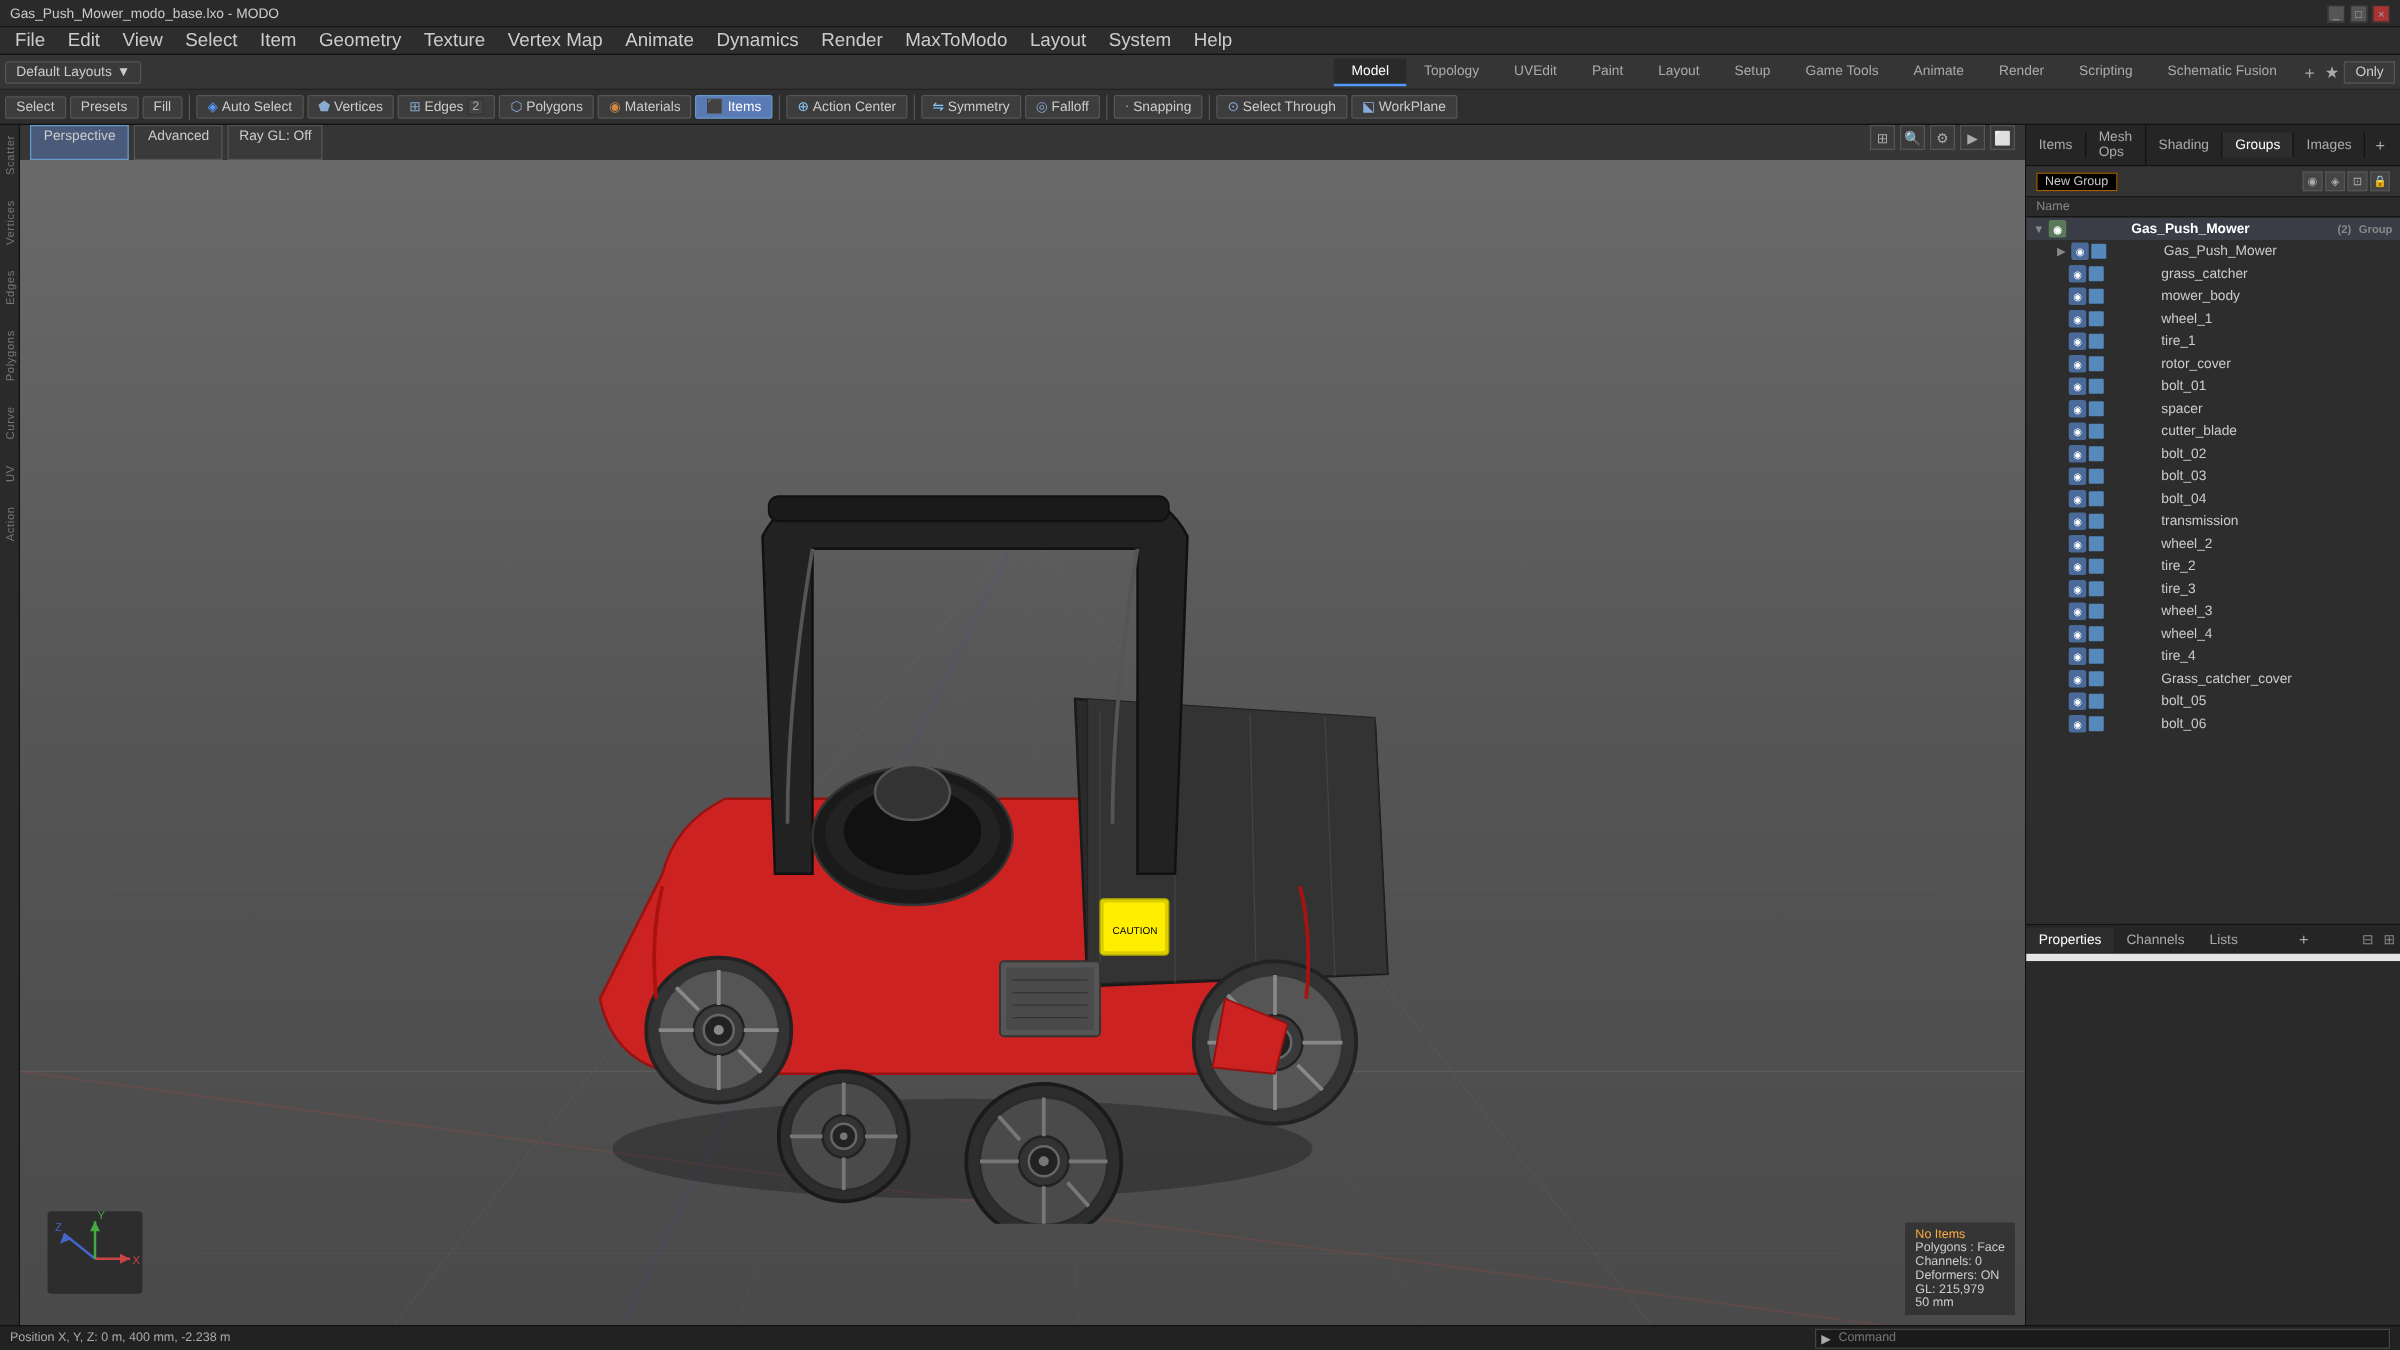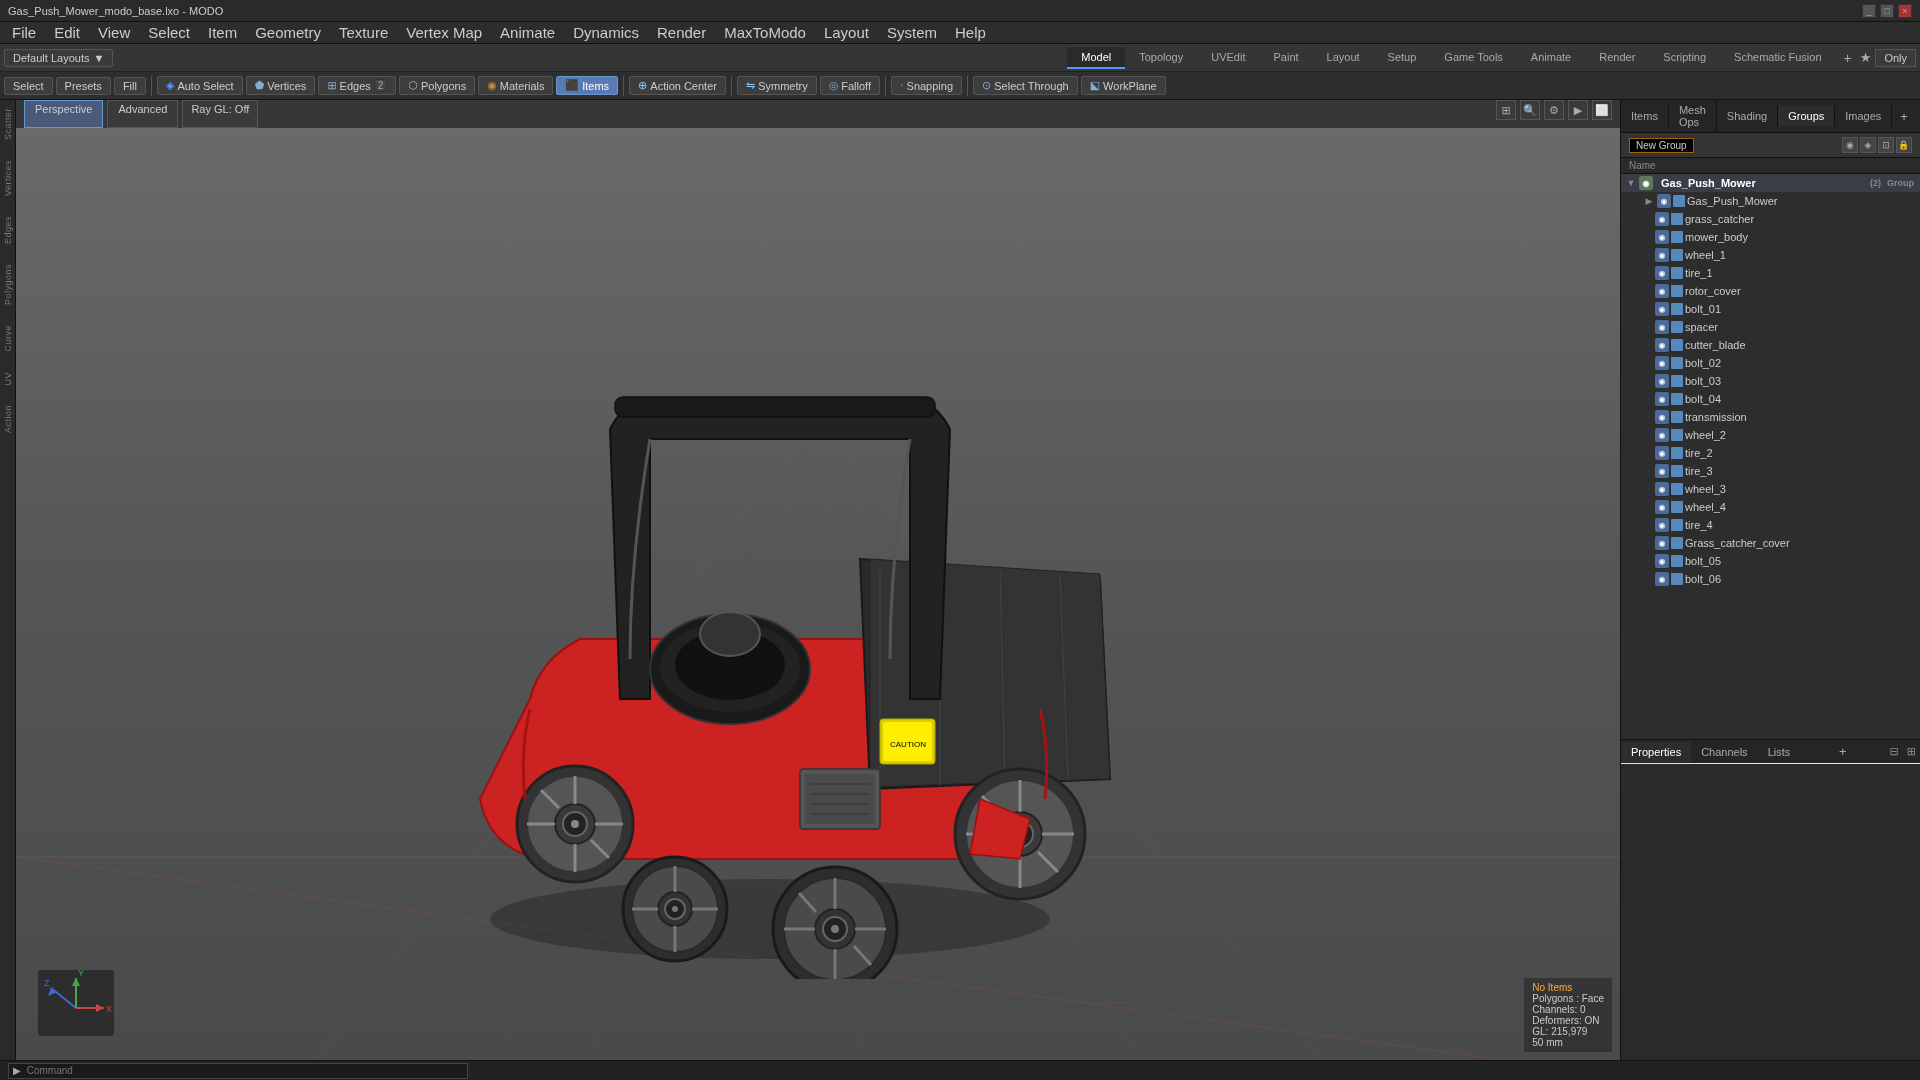--- a/index.html
+++ b/index.html
@@ -337,36 +337,36 @@
       display: flex; align-items: center; justify-content: center;
       font-size: 8px; color: #fff;
       flex-shrink: 0;
     }
     .tree-mesh-icon {
       width: 12px; height: 12px;
       background: #5588bb;
       border-radius: 1px;
       flex-shrink: 0;
     }
-    .tree-label { flex: 1; }
+    .tree-label { flex: 1; margin-left: 44px; }
     .tree-type-badge {
       font-size: 9px;
       color: #888;
       padding: 0 2px;
     }
 
     #right-bottom {
       height: 320px;
       display: flex;
       flex-direction: column;
     }
     #bottom-panel-tabs {
       display: flex;
       background: #252525;
-      border-bottom: 1px solid #e5e5e5;
+      border-bottom: 6px solid #e5e5e5;
       align-items: center;
     }
     .bottom-tab {
       padding: 4px 10px;
       color: #aaa;
       font-size: 11px;
       cursor: pointer;
     }
     .bottom-tab.active { background: #2d2d2d; color: #fff; }
     .bottom-add {
@@ -939,17 +939,21 @@
           <span class="expand-icon-btn">⊞</span>
         </div>
       </div>
       <div class="bottom-panel-content"></div>
     </div>
 
   </div>
 </div>
 
 <div id="statusbar">
+  <span class="status-left">
+    <span>Position X, Y, Z:</span>
+    <span>0 m, 400 mm, -2.238 m</span>
+  </span>
   <div class="command-input-area">
     <span class="command-prompt">▶</span>
     <input class="command-input" type="text" placeholder="Command" style="">
   </div>
 </div>
 
 </body></html>

